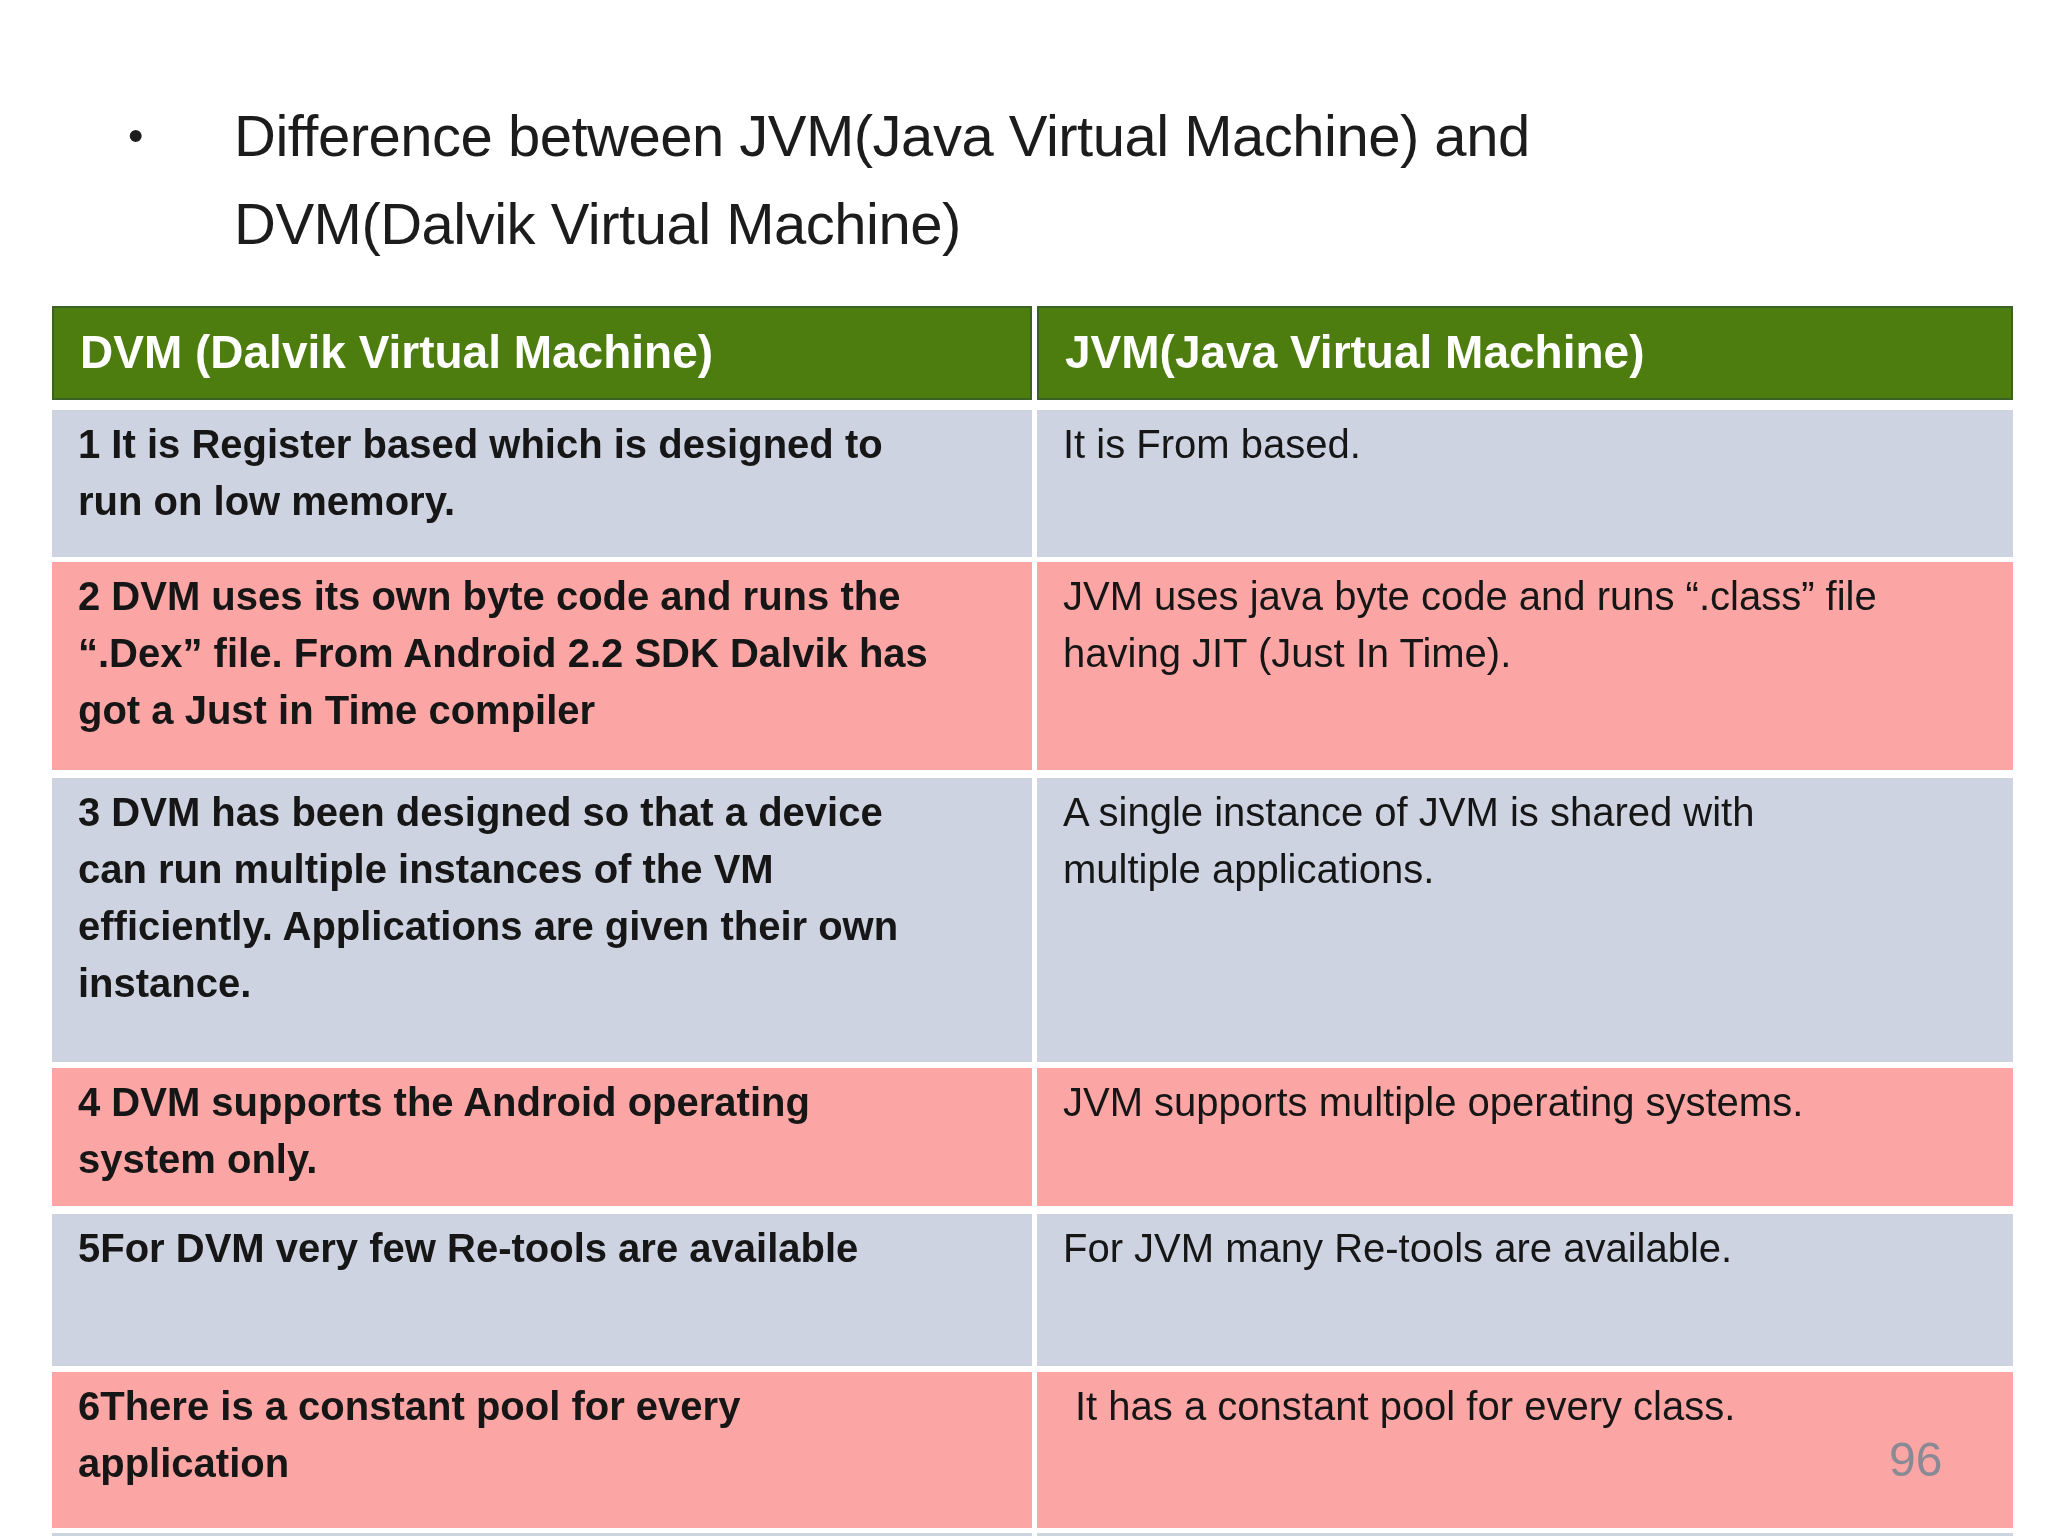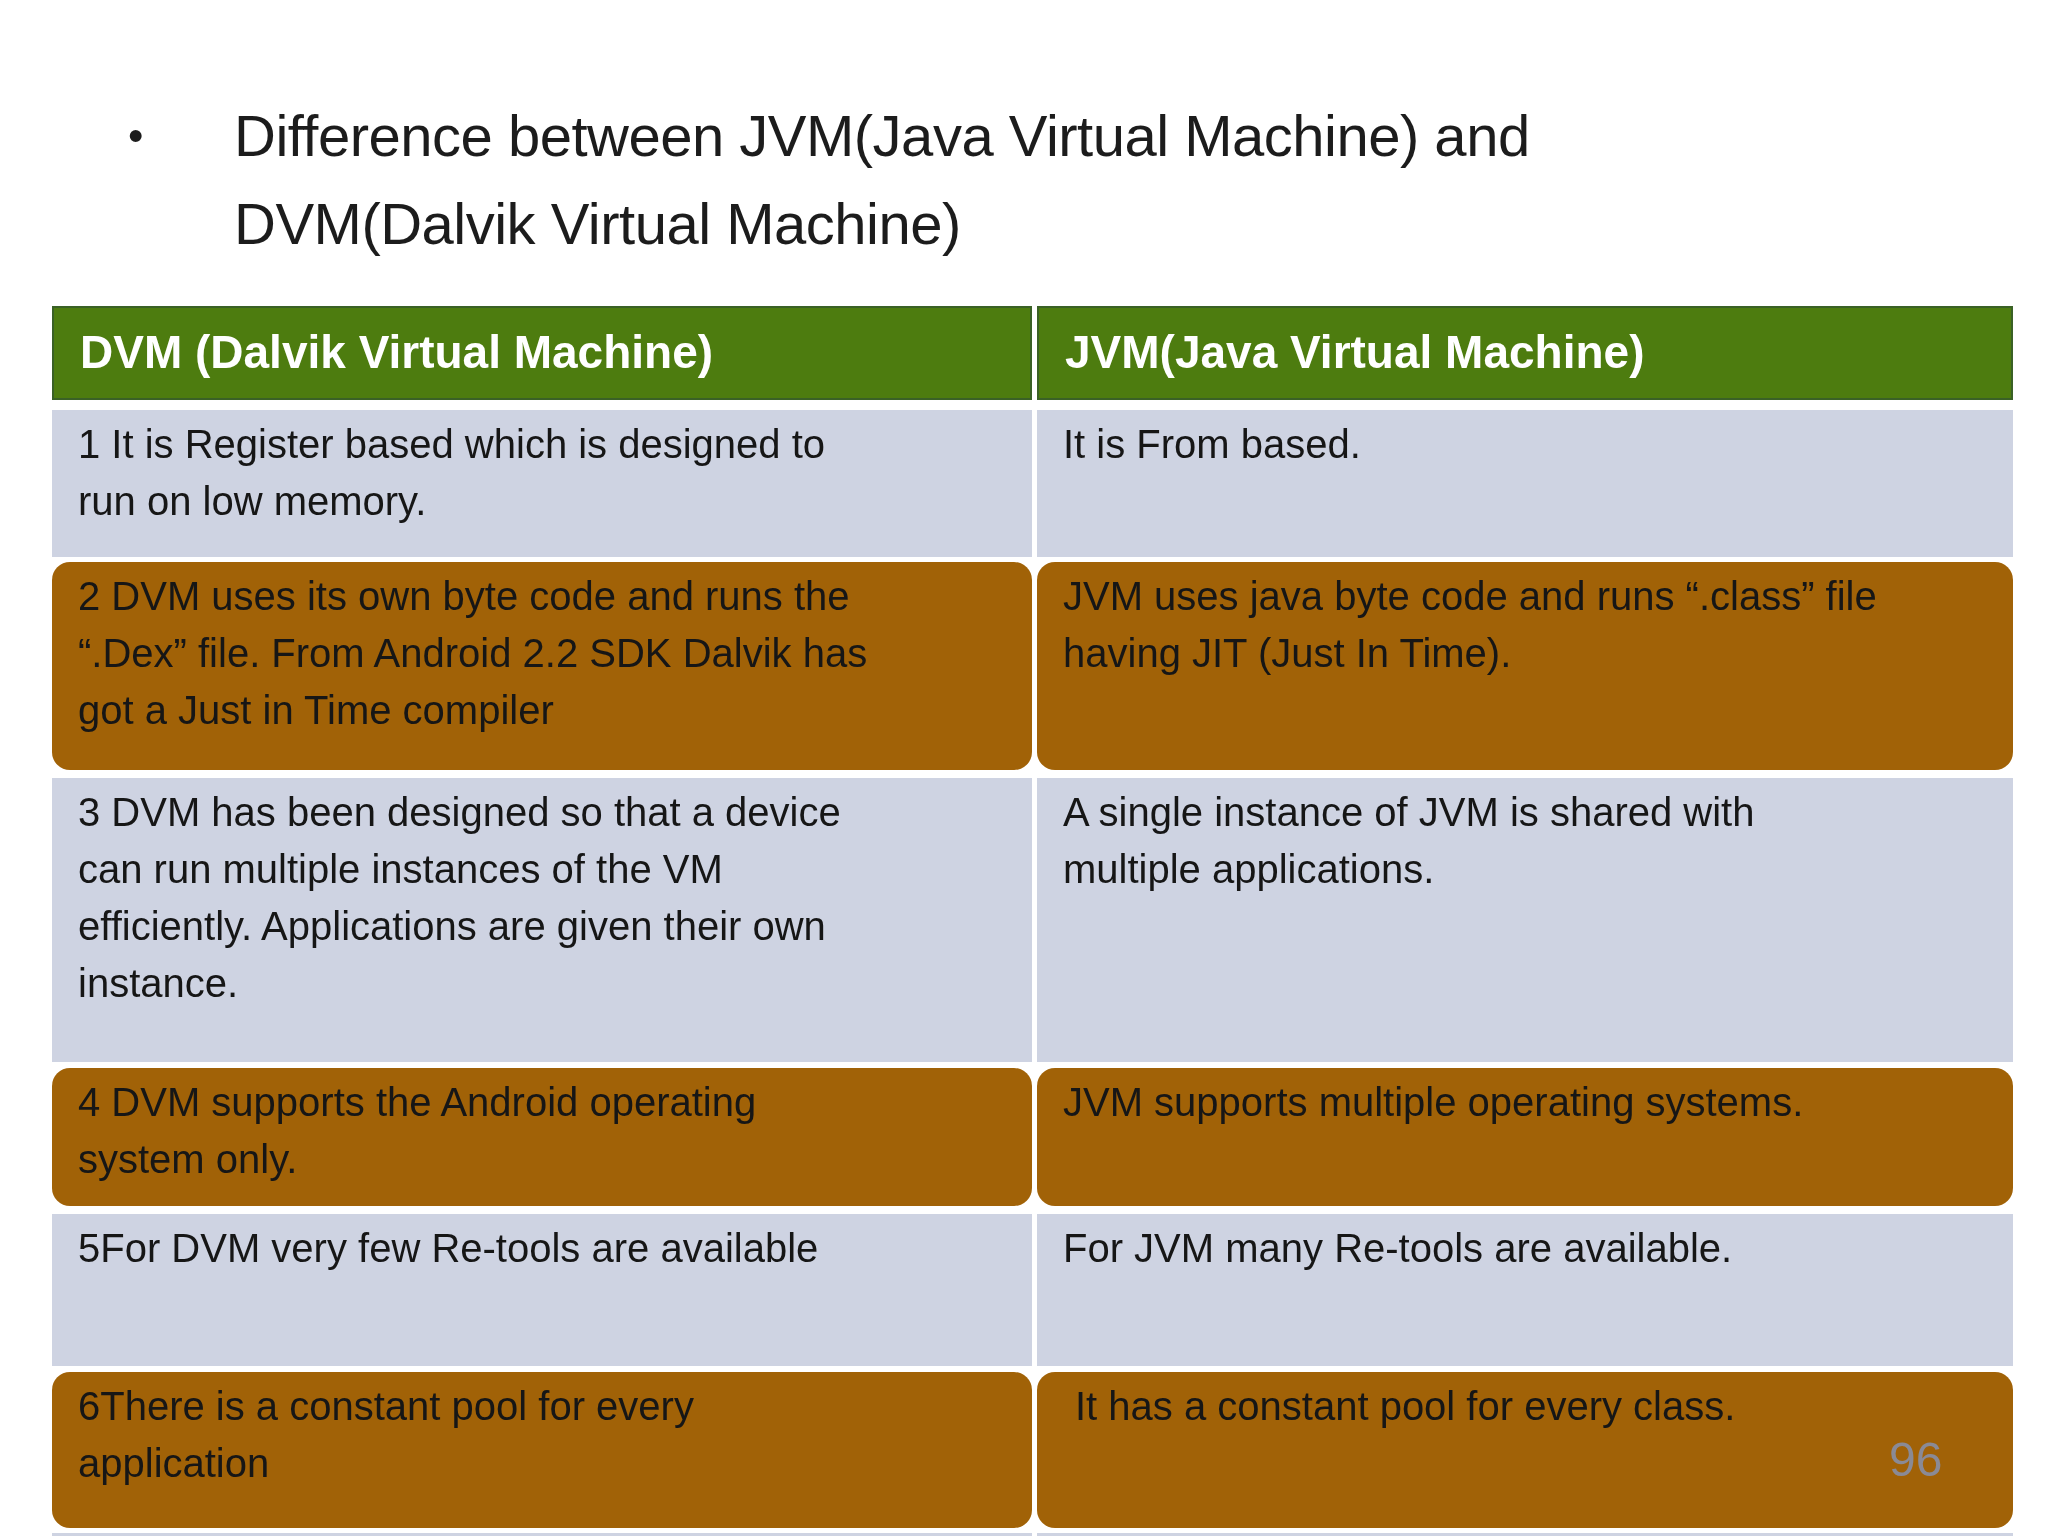--- a/index.html
+++ b/index.html
@@ -52,21 +52,21 @@
   }
   .cell{
     box-sizing:border-box;
     padding:6px 24px 0 26px;
     font-size:40px;
     line-height:57px;
     color:#161616;
     white-space:pre-line;
     overflow:hidden;
   }
-  .c1{width:980px;flex:0 0 auto;}
+  .c1{width:980px;flex:0 0 auto;font-weight:bold;}
   .c2{flex:1 1 auto;}
 
   .head{height:94px;margin-bottom:10px;}
   .head .cell{
     background:#4d7c0f;
     color:#ffffff;
     font-weight:bold;
     font-size:46px;
     padding-top:16px;
     border:2px solid rgba(23,48,83,0.35);
@@ -74,21 +74,21 @@
 
   .r1{height:147px;margin-bottom:5px;}
   .r2{height:208px;margin-bottom:8px;}
   .r3{height:284px;margin-bottom:6px;}
   .r4{height:138px;margin-bottom:8px;}
   .r5{height:152px;margin-bottom:6px;}
   .r6{height:156px;margin-bottom:5px;}
   .r7{height:20px;}
 
   .band-dark .cell{background:#ced3e2;}
-  .band-light .cell{background:#a16207;border-radius:18px;}
+  .band-light .cell{background:#fca5a5;}
   .r6 .c2{padding-left:38px;}
 
   
   .page-number{
     position:absolute;
     left:1889px;top:1432px;
     font-size:48px;
     line-height:56px;
     color:#8a8a95;
   }

